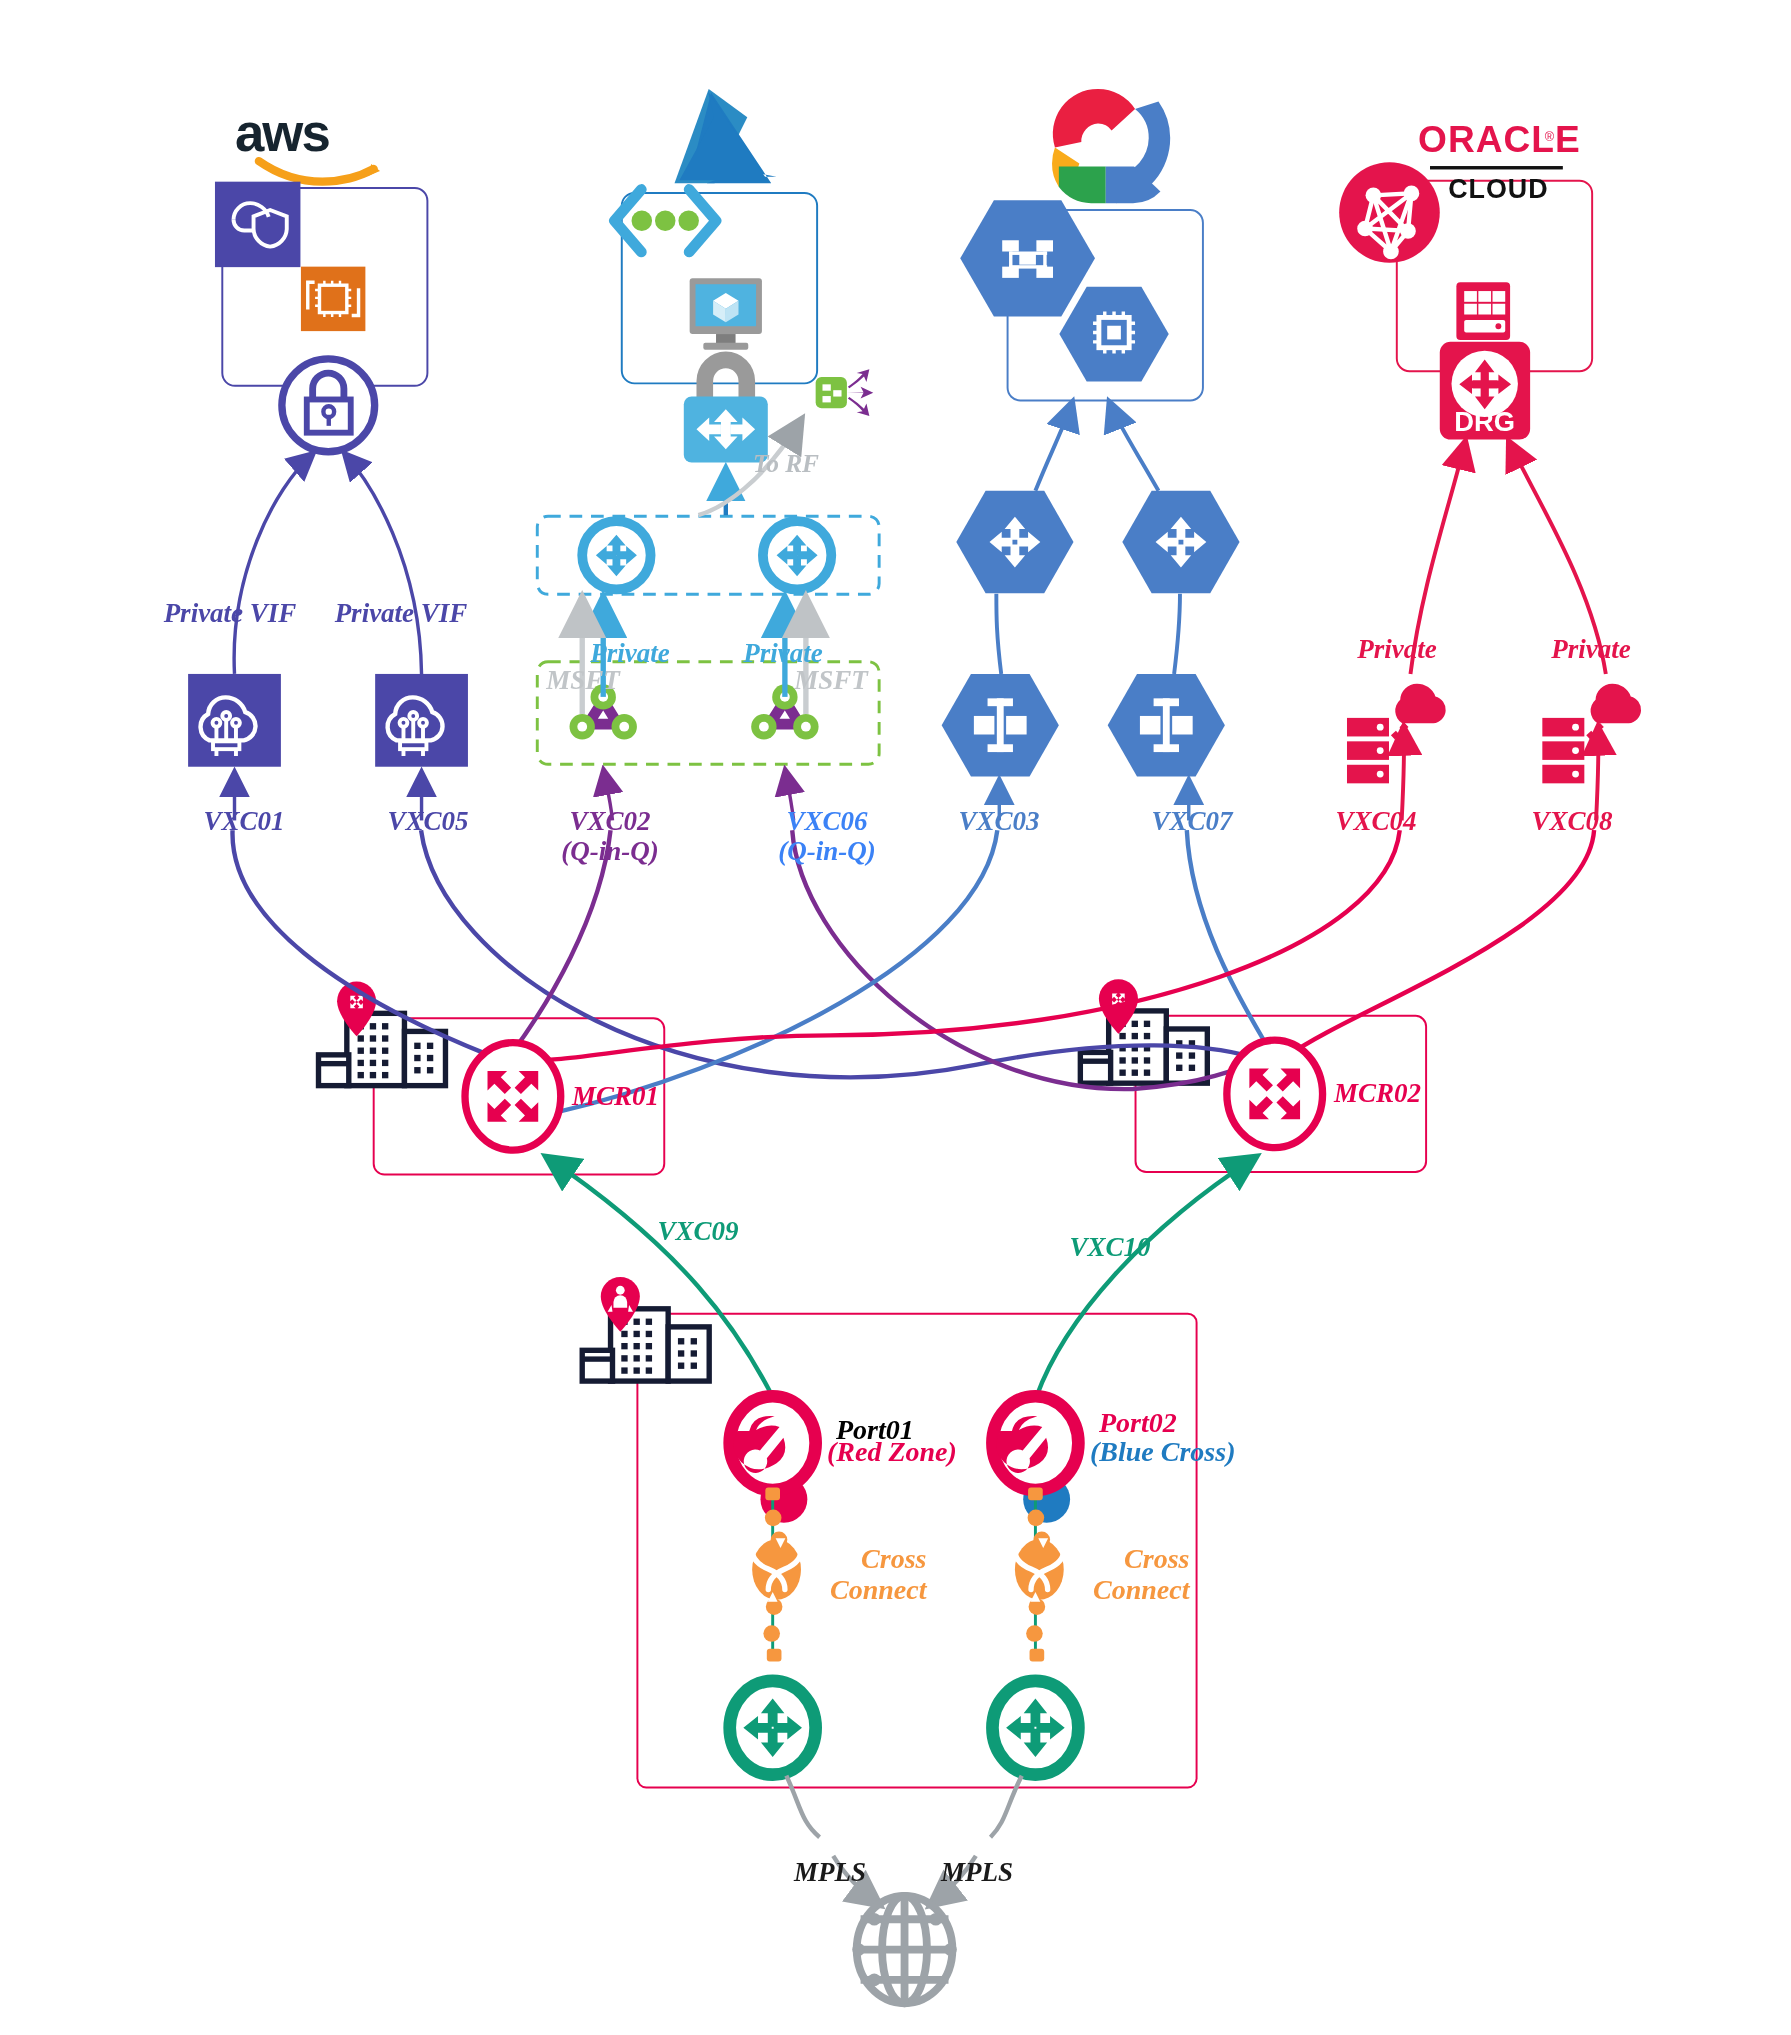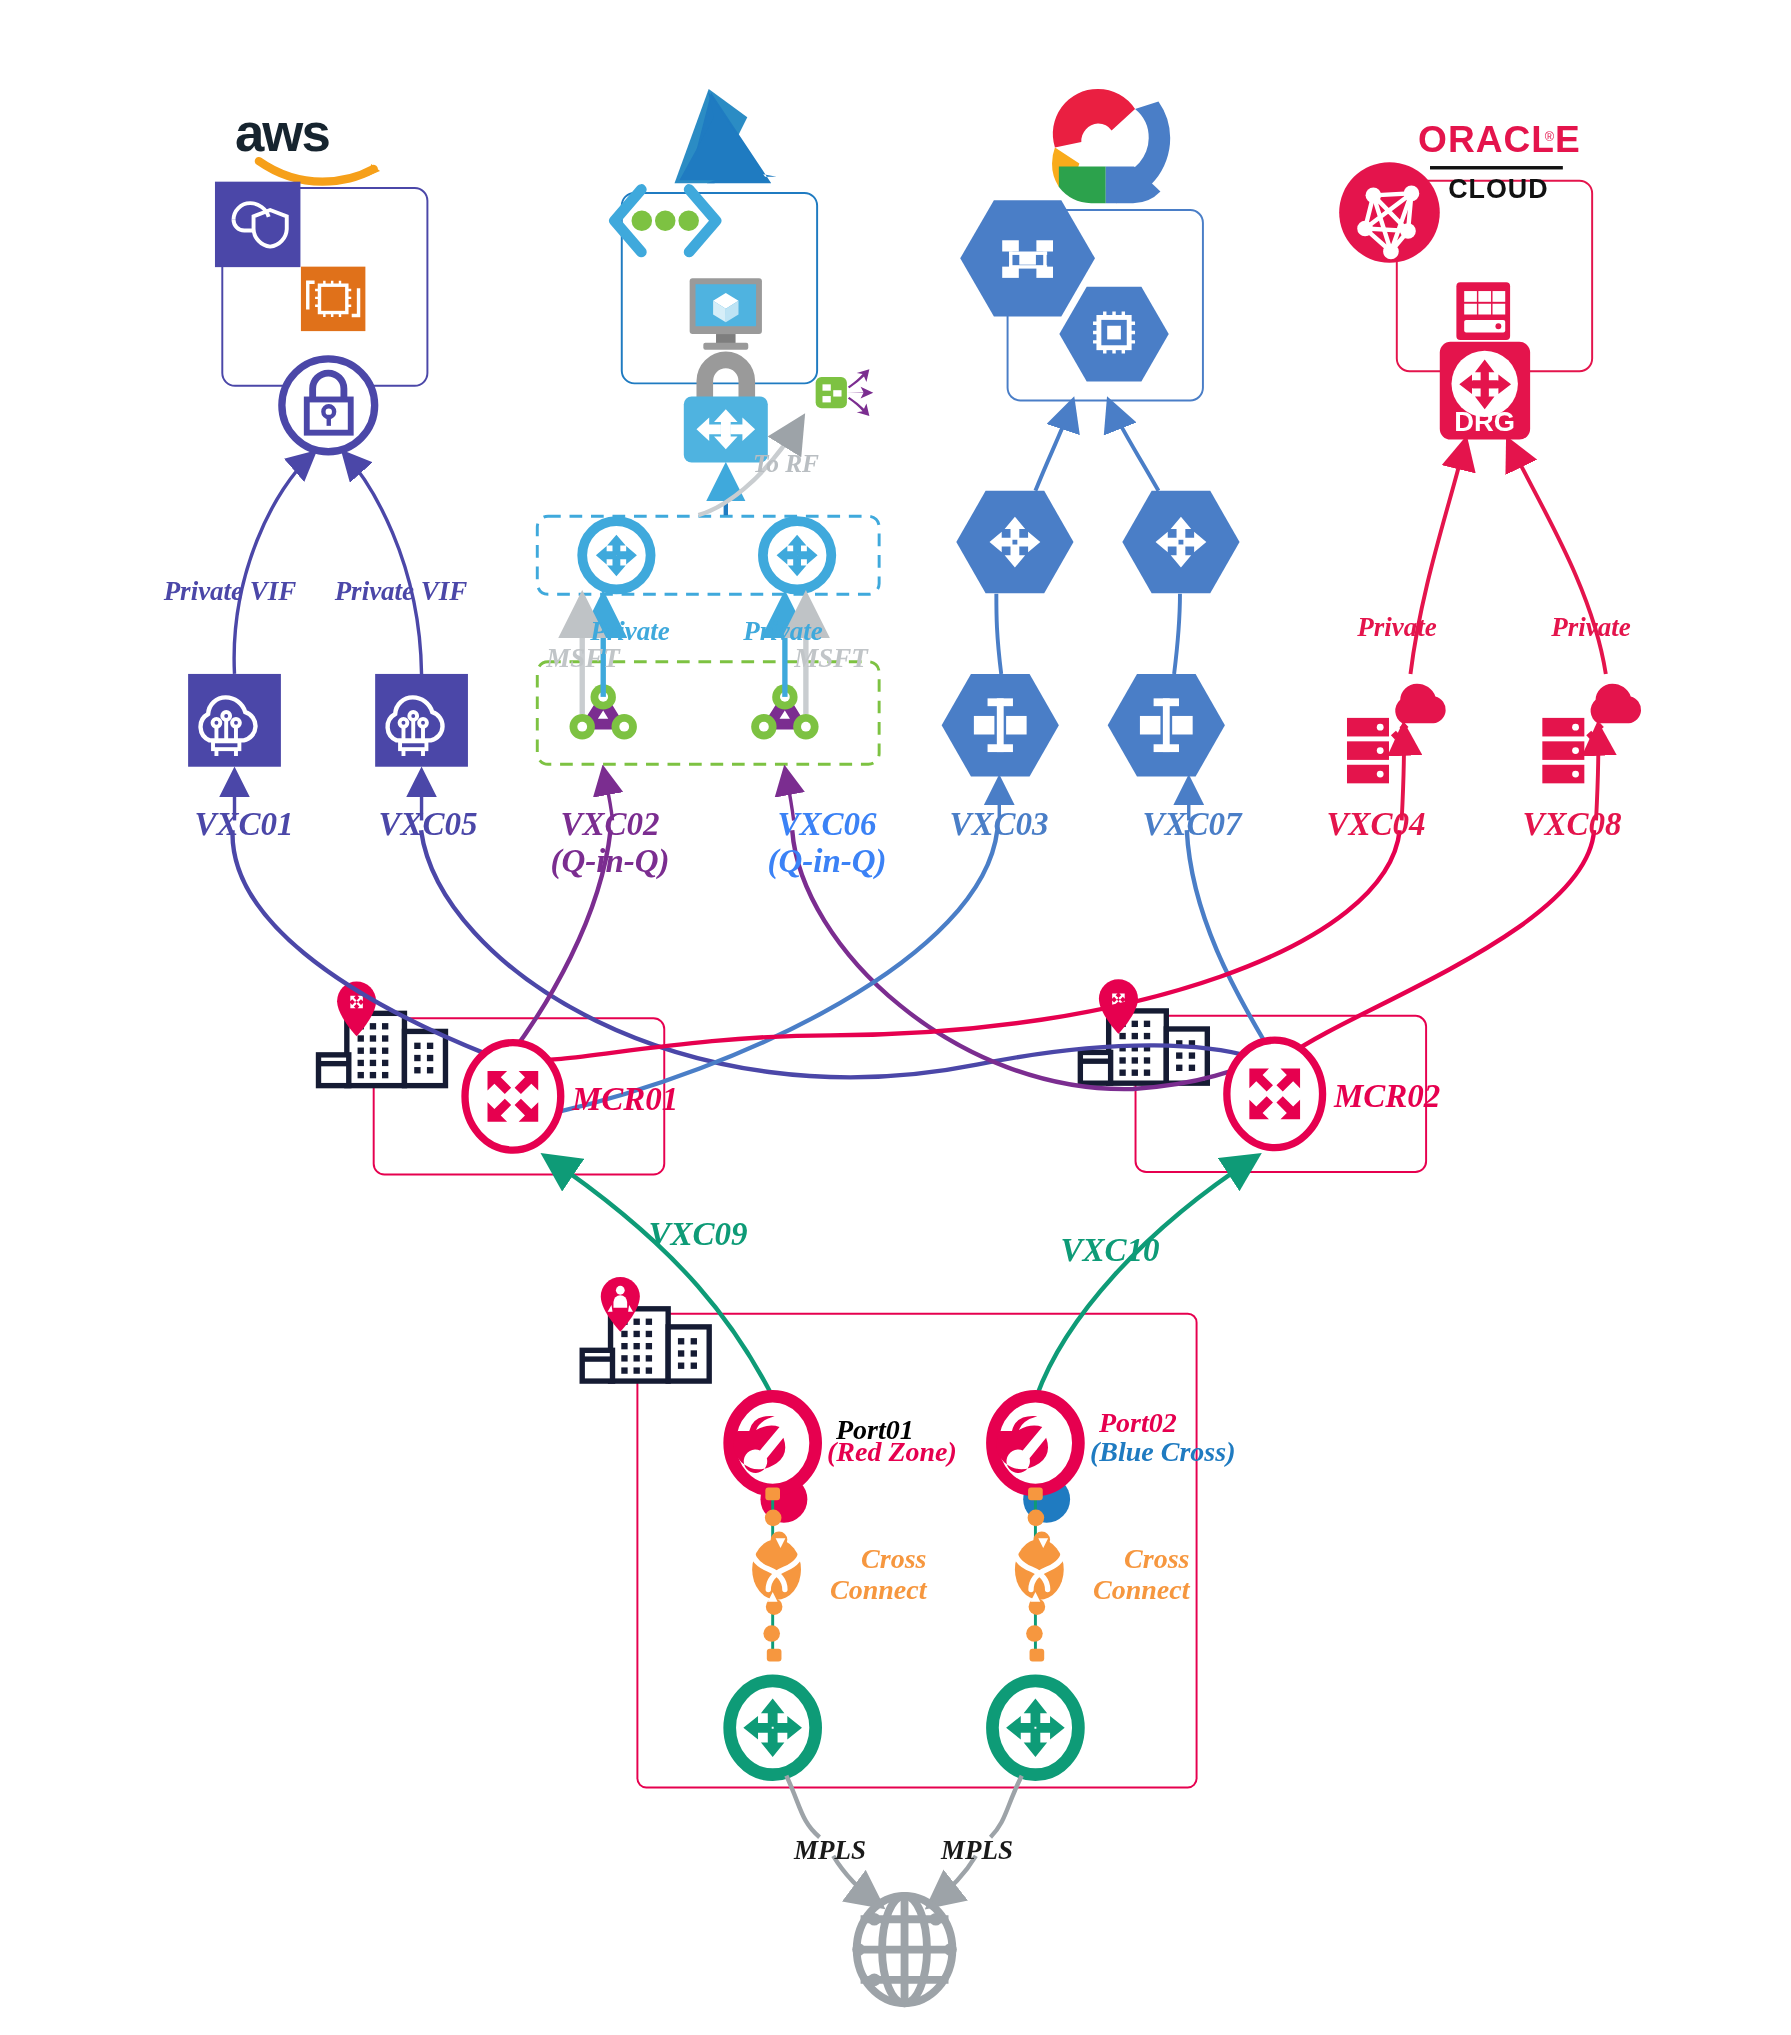--- a/index.html
+++ b/index.html
@@ -3,23 +3,23 @@
 <meta charset="utf-8">
 <style>
   html,body{margin:0;padding:0;background:#ffffff;}
   body{font-family:"Liberation Sans", sans-serif;}
   #stage{position:relative;width:1791px;height:2035px;background:#fff;overflow:hidden;}
   svg#canvas{position:absolute;left:0;top:0;width:1791px;height:2035px;}
   .lbl{position:absolute;font-style:italic;font-weight:700;white-space:pre;line-height:1.12;font-family:Liberation Serif, serif;}
   .lbl.c{text-align:center;transform:translateX(-50%);}
   .lbl.l{text-align:right;}
   .f52{font-size:25.4px;}
-  .f56{font-size:27px;}
+  .f56{font-size:27px;margin-top:22px;}
   .f58{font-size:28px;}
-  .f60{font-size:33px;}
+  .f60{font-size:27px;}
 </style>
 </head>
 <body>
 
 <div id="stage">
 
 <svg id="canvas" viewBox="0 0 3667 4167" xmlns="http://www.w3.org/2000/svg">
   <defs>
     <marker id="arwP" markerWidth="9" markerHeight="9" refX="7.2" refY="4.5" orient="auto">
           <path d="M0,0 L9,4.5 L0,9 z" fill="#4B47A8"></path>

